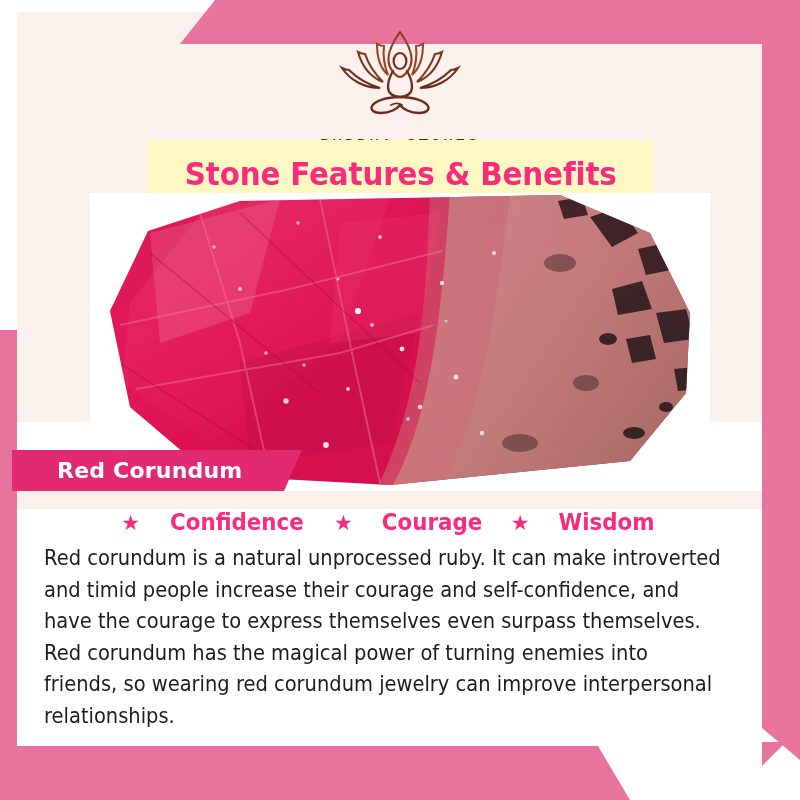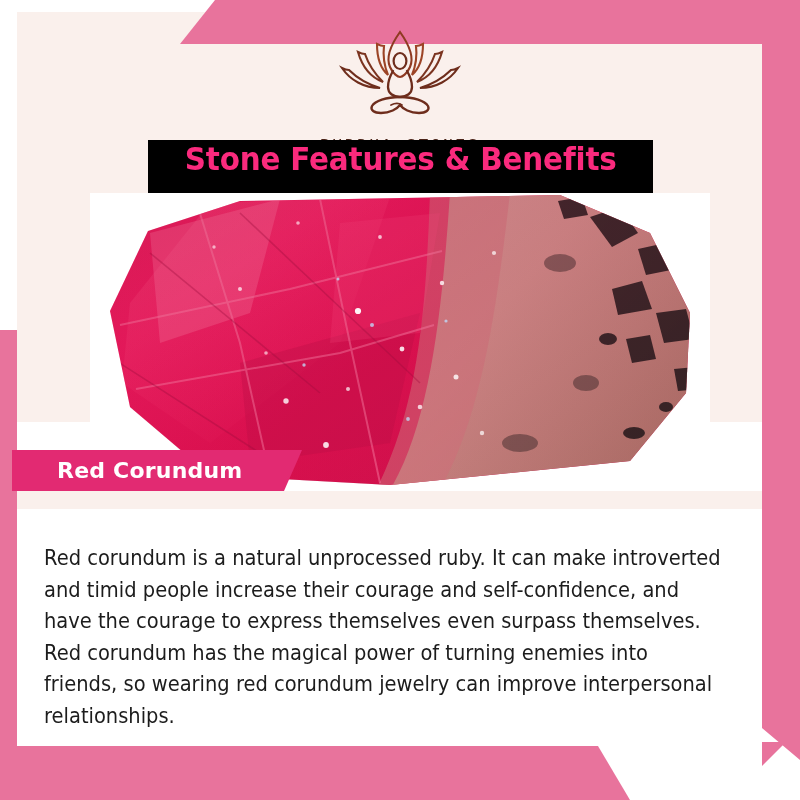--- a/index.html
+++ b/index.html
@@ -97,23 +97,23 @@
     font-weight: 400;
   }
 
   
   .title-plate {
     position: absolute;
     left: 148px;
     top: 140px;
     width: 505px;
     height: 53px;
-    background: #000000;
+    background: #fef9c3;
     display: flex;
-    align-items: flex-start;
+    align-items: flex-end;
     justify-content: center;
   }
   .title-text {
     font-family: "DejaVu Sans", sans-serif;
     font-size: 32px;
     font-weight: bold;
     color: #fa2a7d;
     letter-spacing: -0.2px;
     transform: scaleX(0.92);
     white-space: nowrap;
@@ -343,16 +343,29 @@
       </g>
     </svg>
   </div>
 
   <div class="name-banner">
     <div class="name-text">Red Corundum</div>
   </div>
 
   <div class="cream-strip"></div>
 
+  <div class="keywords">
+    <span class="star">★</span>
+    <span class="gap"></span>
+    <span class="kw">Confidence</span>
+    <span class="gap"></span>
+    <span class="star">★</span>
+    <span class="gap"></span>
+    <span class="kw">Courage</span>
+    <span class="gap"></span>
+    <span class="star">★</span>
+    <span class="gap"></span>
+    <span class="kw">Wisdom</span>
+  </div>
 
   <div class="body-copy">Red corundum is a natural unprocessed ruby. It can make introverted and timid people increase their courage and self-confidence, and have the courage to express themselves even surpass themselves. Red corundum has the magical power of turning enemies into friends, so wearing red corundum jewelry can improve interpersonal relationships.</div>
 
 </div>
 
 </body></html>

